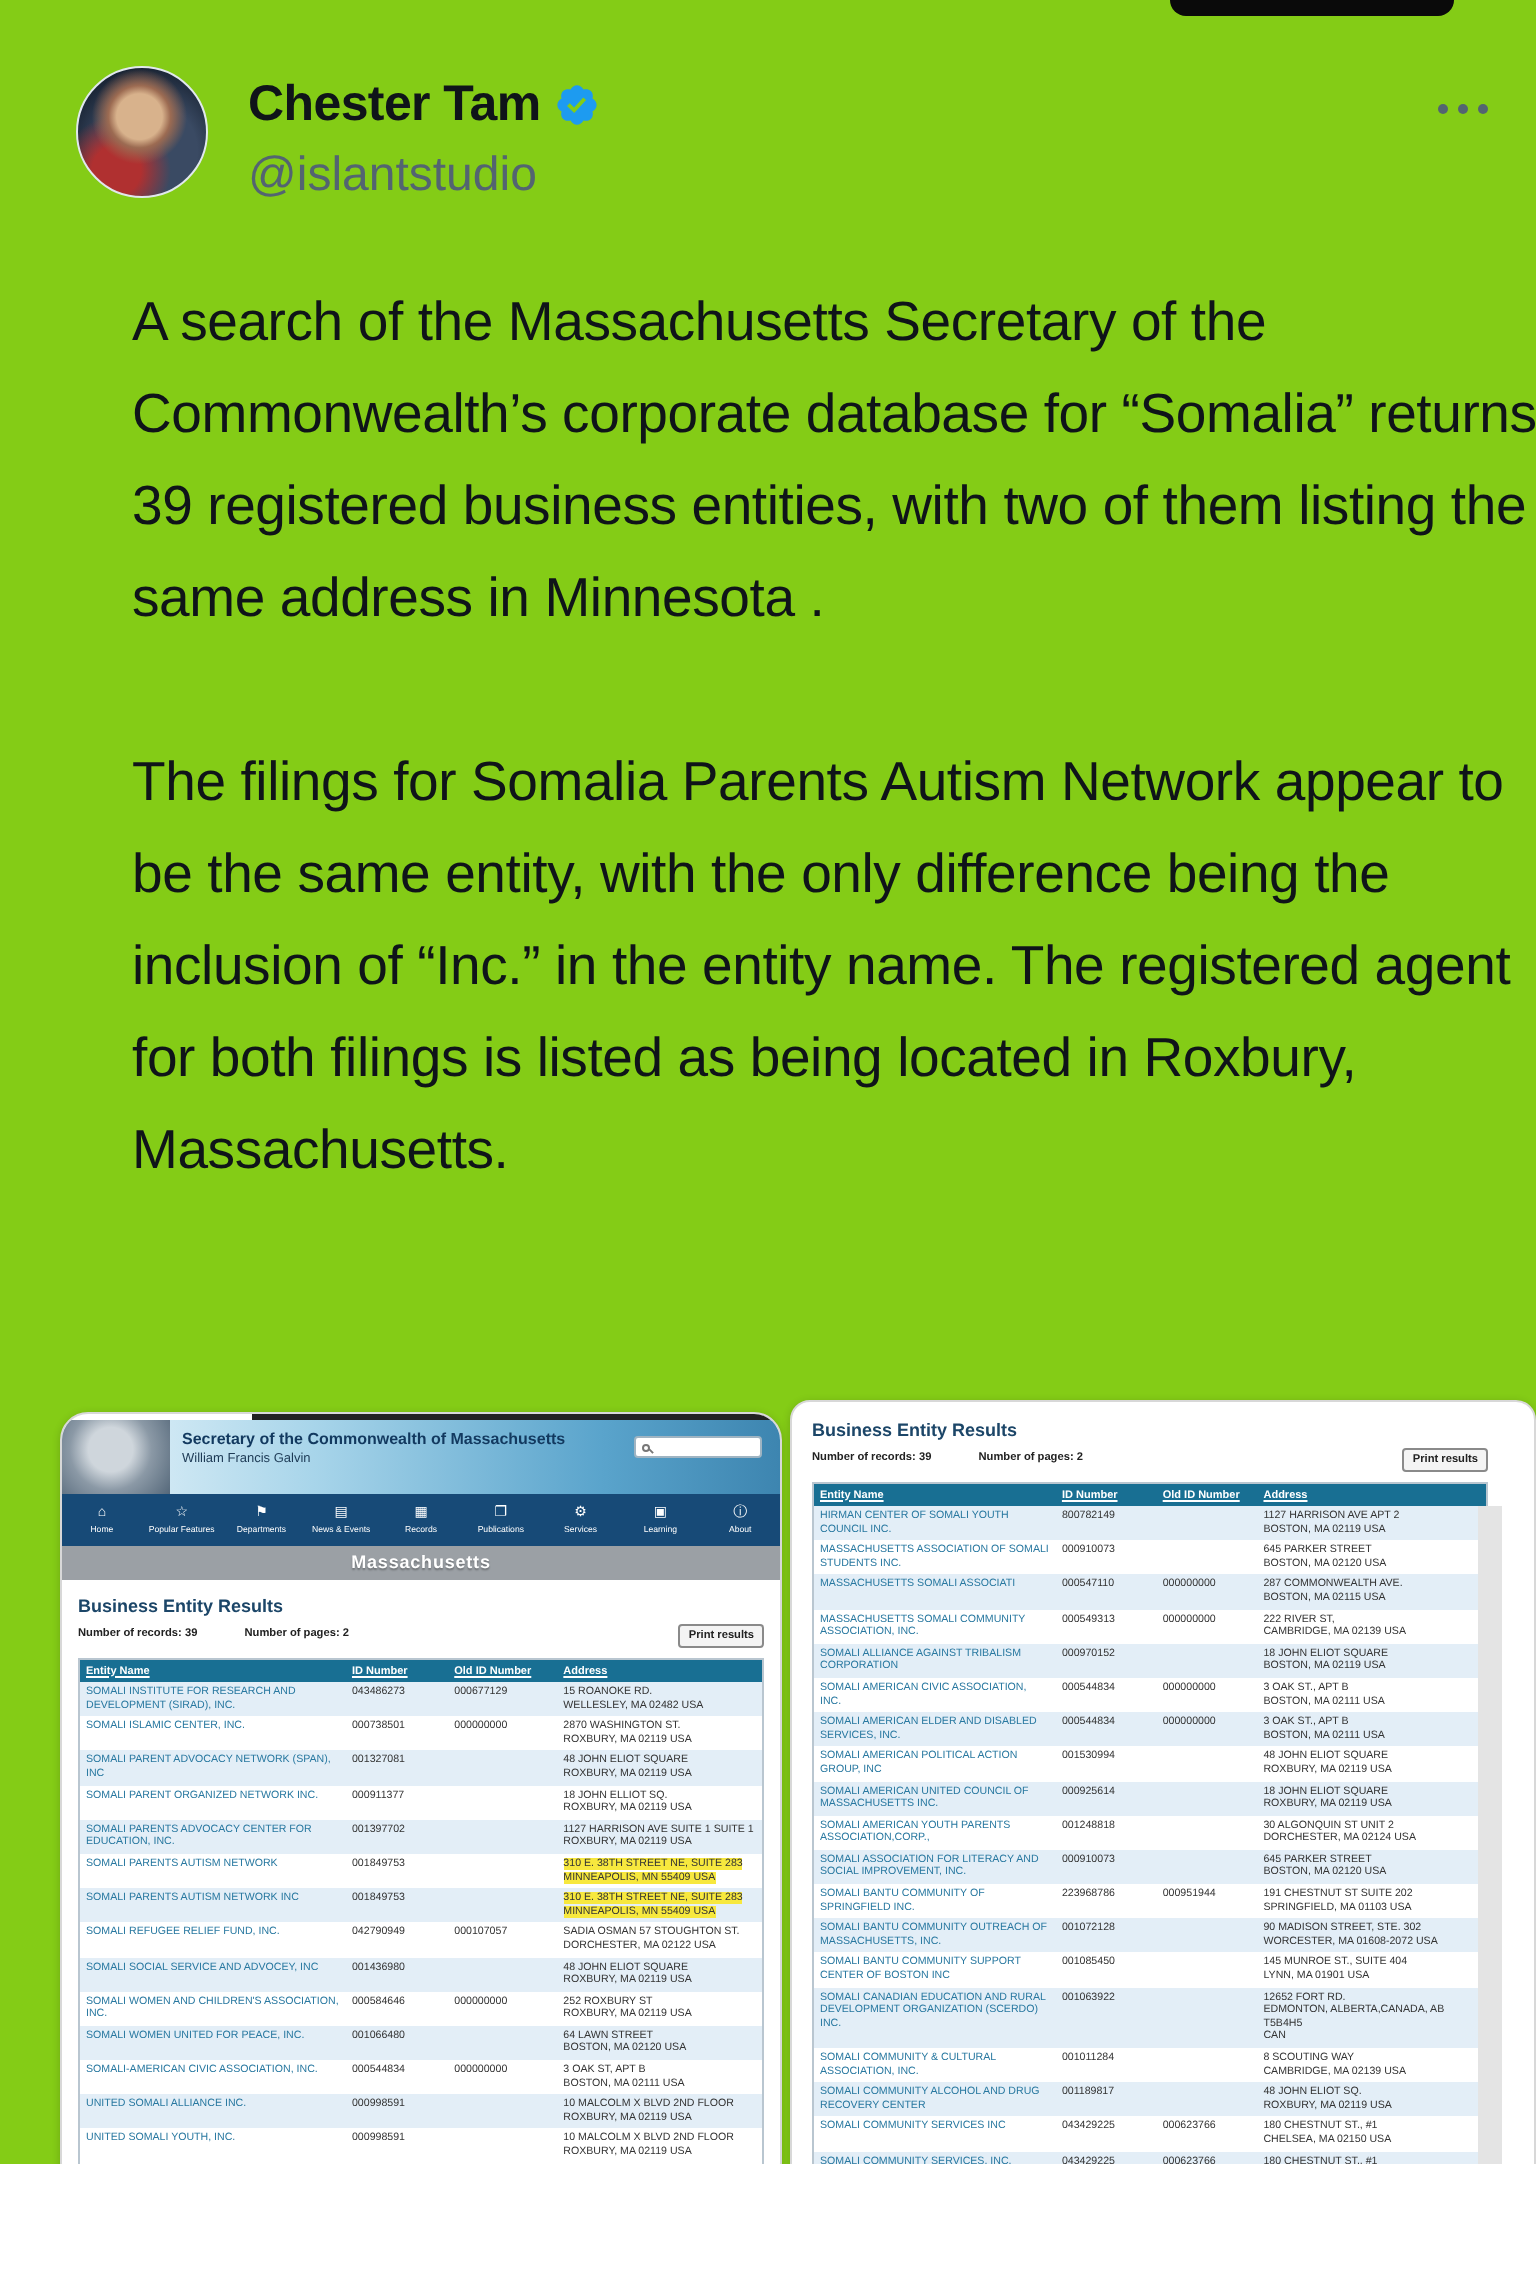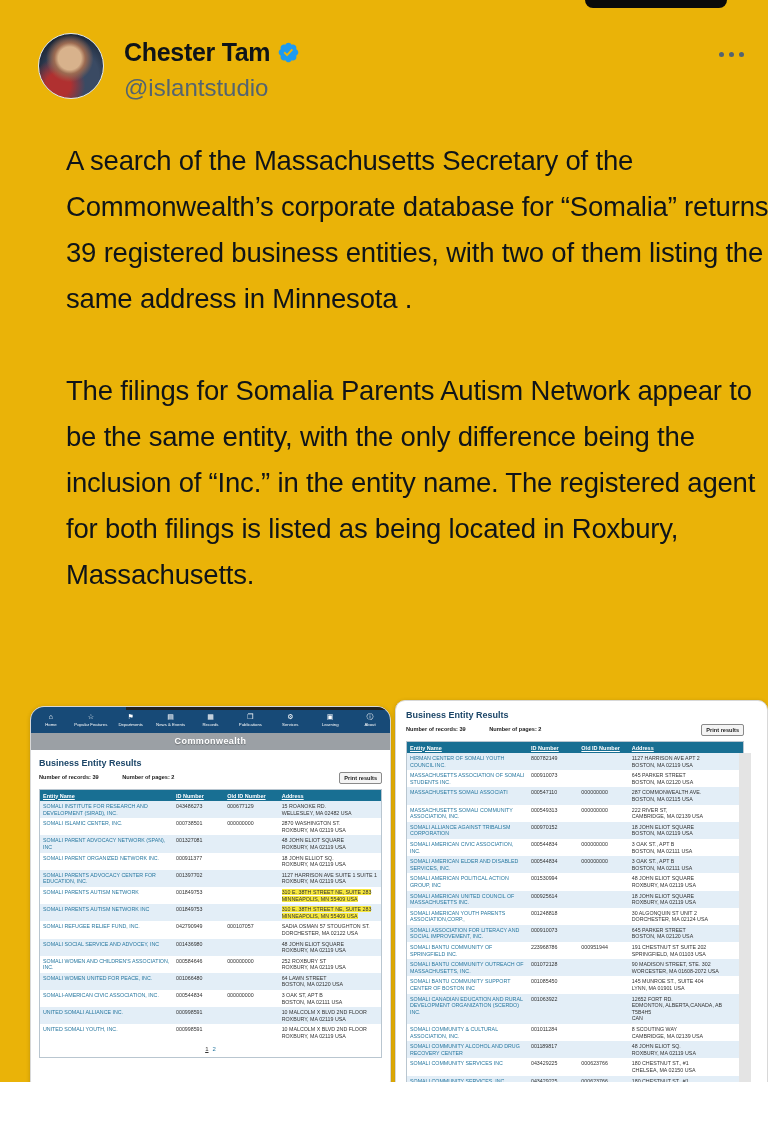--- a/index.html
+++ b/index.html
@@ -1,17 +1,17 @@
 <!DOCTYPE html>
 <html><head>
 <meta charset="utf-8">
 <style>
   * { margin:0; padding:0; box-sizing:border-box; }
   html,body { background:#fff; }
-  .page { position:relative; width:768px; height:1082px; background:#eab308; overflow:hidden;
+  .page { position:relative; width:768px; height:1082px; background:#84cc16; overflow:hidden;
           font-family:"Liberation Sans", sans-serif; }
 
   
   .top-black-bar { position:absolute; left:585px; top:-8px; width:142px; height:16px;
                    background:#0a0a0a; border-radius:8px; }
 
   
   .avatar { position:absolute; left:38px; top:33px; width:66px; height:66px; border-radius:50%;
             background:
               radial-gradient(circle at 48% 38%, #d8b28c 0 22%, #9c6b52 30%, rgba(0,0,0,0) 46%),
@@ -124,20 +124,30 @@
 
   <div class="tweet-text">
     <p>A search of the Massachusetts Secretary of the Commonwealth’s corporate database for “Somalia” returns 39 registered business entities, with two of them listing the same address in Minnesota .</p>
     <p>The filings for Somalia Parents Autism Network appear to be the same entity, with the only difference being the inclusion of “Inc.” in the entity name. The registered agent for both filings is listed as being located in Roxbury, Massachusetts.</p>
   </div>
 
   <div class="attachment">
 
     <div class="card left-card">
       <div class="browser-strip"></div>
+      <div class="site-header">
+        <div class="galvin-photo"></div>
+        <div class="site-titles">
+          <div class="site-title">Secretary of the Commonwealth of Massachusetts</div>
+          <div class="site-subtitle">William Francis Galvin</div>
+        </div>
+        <div class="search-box">
+          <span class="mag"></span>
+        </div>
+      </div>
       <div class="nav-bar">
           <div class="nav-item">
             <span class="nav-icon">⌂</span>
             <span class="nav-label">Home</span>
           </div>
           <div class="nav-item">
             <span class="nav-icon">☆</span>
             <span class="nav-label">Popular Features</span>
           </div>
           <div class="nav-item">
@@ -162,21 +172,21 @@
           </div>
           <div class="nav-item">
             <span class="nav-icon">▣</span>
             <span class="nav-label">Learning</span>
           </div>
           <div class="nav-item">
             <span class="nav-icon">ⓘ</span>
             <span class="nav-label">About</span>
           </div>
         </div>
-      <div class="corp-band">Commonwealth</div>
+      <div class="corp-band">Massachusetts</div>
 
       <div class="results">
         <div class="results-heading">Business Entity Results</div>
         <div class="meta-row">
           <span class="records">Number of records: 39</span>
           <span class="pages">Number of pages: 2</span>
           <button class="print-btn">Print results</button>
         </div>
         <div class="table-box">
           <table class="results-table">

